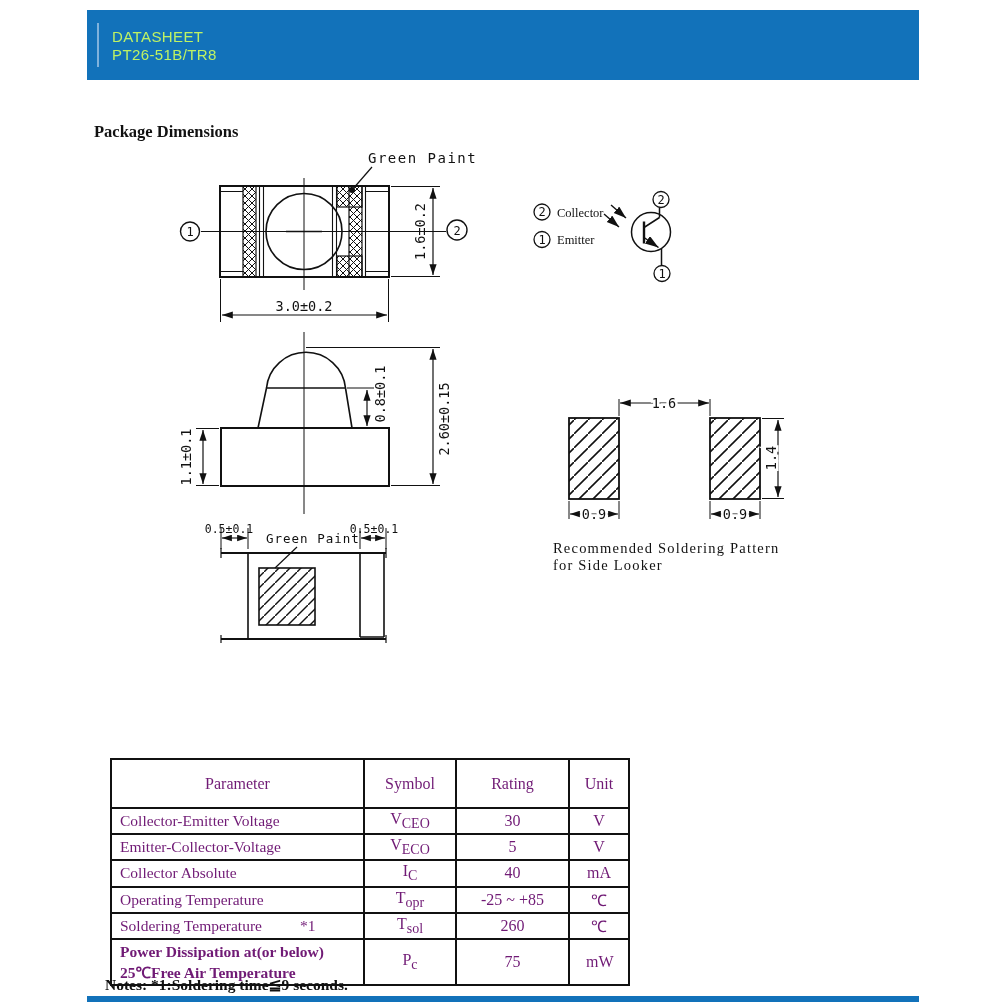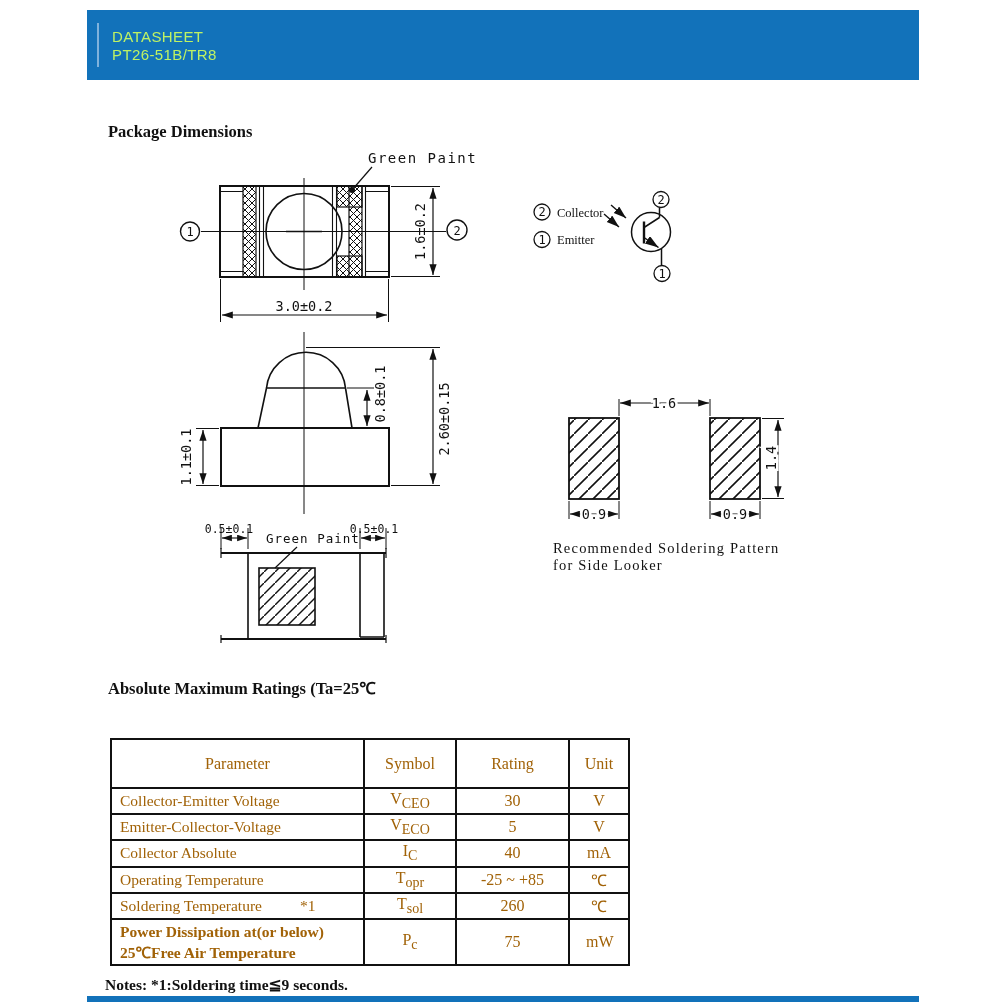--- a/index.html
+++ b/index.html
@@ -18,44 +18,44 @@
   .banner .txt {
     position:absolute; left:25px; top:18px; color:#bef264;
     font-family:"Liberation Sans", sans-serif; font-size:15px; line-height:18px;
     letter-spacing:0.4px;
   }
   .footbar {
     position:absolute; left:87px; top:996px; width:832px; height:6px; background:#1272BA;
   }
   
   .h-pkg {
-    position:absolute; left:108px; top:122px; font-size:16.5px; font-weight:bold;
+    position:absolute; left:94px; top:122px; font-size:16.5px; font-weight:bold;
   }
   .h-amr {
     position:absolute; left:108px; top:676px; font-size:16.5px; font-weight:bold;
   }
   .notes {
     position:absolute; left:105px; top:976px; font-size:15.5px; font-weight:bold;
   }
   
   svg.draw { position:absolute; left:0; top:0; }
   svg.draw text { fill:#111; stroke:none; }
   .dim  { font-family:"DejaVu Sans Mono", monospace; font-size:13.5px; }
   .dimS { font-family:"DejaVu Sans Mono", monospace; font-size:11.5px; }
   .cad  { font-family:"DejaVu Sans Mono", monospace; font-size:14px; letter-spacing:1.5px; }
   .cad2 { font-family:"DejaVu Sans Mono", monospace; font-size:12.5px; letter-spacing:1px; }
   .legend { font-family:"Liberation Serif", serif; font-size:12.5px; }
   .pin  { font-family:"DejaVu Sans Mono", monospace; font-size:12px; text-anchor:middle; }
   .caption { font-family:"Liberation Serif", serif; font-size:14.5px; letter-spacing:1.2px; }
   .halo { stroke:#fff !important; stroke-width:5px; paint-order:stroke; }
   
   table.ratings {
-    position:absolute; left:110px; top:738px; width:518px;
+    position:absolute; left:110px; top:758px; width:518px;
     border-collapse:collapse; table-layout:fixed;
-    font-family:"Liberation Serif", serif; font-size:16px; color:#a16207;
+    font-family:"Liberation Serif", serif; font-size:16px; color:#701a75;
   }
   table.ratings, table.ratings th, table.ratings td { border:2px solid #111; }
   table.ratings th { font-weight:normal; height:45px; text-align:center; }
   table.ratings td { height:19px; padding:1px 16px; text-align:center; }
   table.ratings td.param { text-align:left; padding-left:8px; font-size:15.5px; }
   table.ratings tr.tall td { height:42px; }
   table.ratings tr.tall td.param div { line-height:21px;font-weight:bold; }
   td.symbol sub, th sub { font-size:14px; }
   .note-mark { margin-left:38px; }
 </style>
@@ -66,21 +66,20 @@
 
   <div class="banner">
     <div class="vline"></div>
     <div class="txt">
       <div>DATASHEET</div>
       <div>PT26-51B/TR8</div>
     </div>
   </div>
 
   <div class="h-pkg">Package Dimensions</div>
-  <div class="h-amr">Absolute Maximum Ratings (Ta=25℃</div>
   <div class="notes">Notes: *1:Soldering time≦9 seconds.</div>
 
   <svg class="draw" width="1002" height="680" viewBox="0 0 1002 680">
     <defs>
       <pattern id="xh" patternUnits="userSpaceOnUse" width="7" height="7">
         <path d="M0,0 L7,7 M7,0 L0,7" stroke="#111" stroke-width="1"></path>
       </pattern>
       <pattern id="dh11" patternUnits="userSpaceOnUse" width="11" height="11">
         <path d="M0,11 L11,0" stroke="#111" stroke-width="1.4"></path>
       </pattern>

